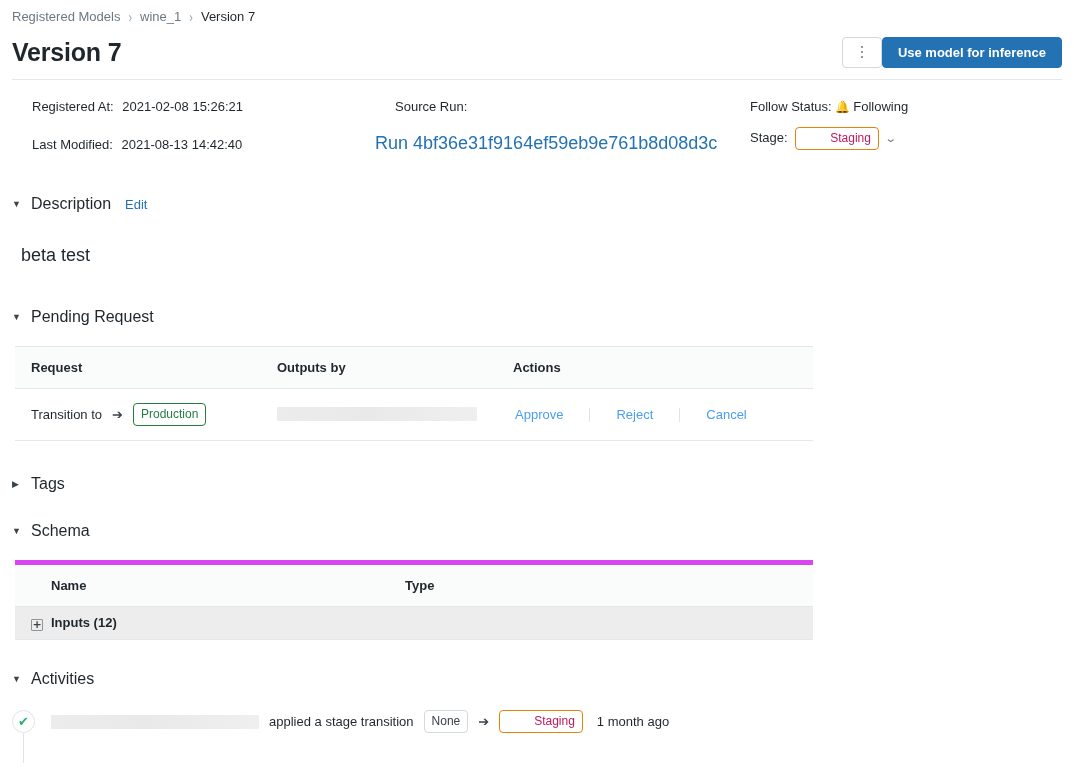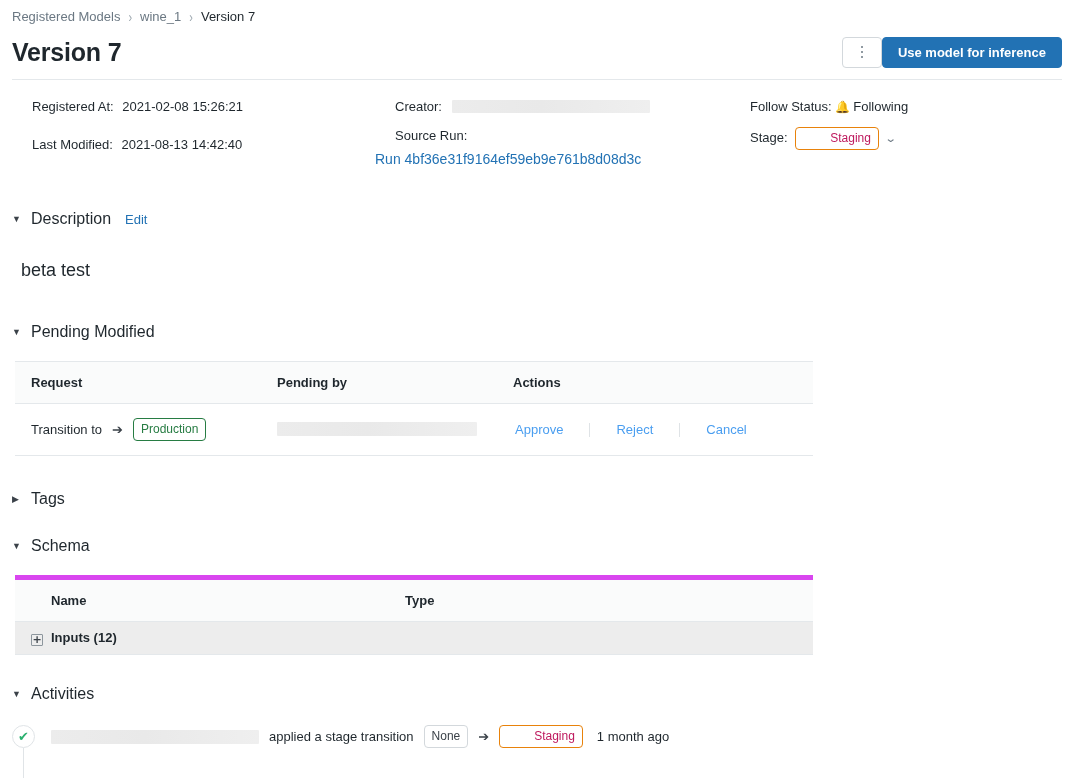--- a/index.html
+++ b/index.html
@@ -91,21 +91,21 @@
   .meta-value { color: #1f272d; margin-left: 5px; }
   .redact {
     display: inline-block;
     height: 13px;
     vertical-align: -2px;
     background: linear-gradient(90deg,#ececec,#e9e9e9 45%,#efefef);
     border-radius: 1px;
   }
   .redact-creator { width: 198px; margin-left: 6px; }
   .link { color: #2272b4; text-decoration: none; cursor: pointer; }
-  .source-run-link { display: block; margin-top: 5px; font-size: 14px; }
+  .source-run-link { display: block; margin-top: 18px; font-size: 18px; }
   .bell { font-size: 12px; margin-right: 3px; color: #3b4249; }
   .follow-val { color: #1f272d; }
 
   .badge {
     display: inline-block;
     border-radius: 4px;
     font-size: 12px;
     line-height: 14px;
     padding: 3px 7px 4px;
     border: 1px solid transparent;
@@ -281,24 +281,20 @@
         <span class="meta-label">Registered At</span><span class="colon">:</span>
         <span class="meta-value">2021-02-08 15:26:21</span>
       </div>
       <div class="meta-item">
         <span class="meta-label">Last Modified</span><span class="colon">:</span>
         <span class="meta-value">2021-08-13 14:42:40</span>
       </div>
     </div>
 
     <div class="meta-col">
-      <div class="meta-item tall">
-        <span class="meta-label">Creator</span><span class="colon">:</span>
-        <span class="redact redact-creator"></span>
-      </div>
       <div class="meta-item">
         <span class="meta-label">Source Run</span><span class="colon">:</span>
         <a class="link source-run-link">Run 4bf36e31f9164ef59eb9e761b8d08d3c</a>
       </div>
     </div>
 
     <div class="meta-col">
       <div class="meta-item tall">
         <span class="meta-label">Follow Status</span><span class="colon">:</span>
         <span class="bell">🔔</span><span class="follow-val">Following</span>
@@ -318,27 +314,27 @@
       <span class="caret">▼</span>
       <span class="section-title">Description</span>
       <span class="section-edit">Edit</span>
     </div>
     <div class="desc-body">beta test</div>
   </div>
 
   <div style="margin-top:40px;">
     <div class="section-header">
       <span class="caret">▼</span>
-      <span class="section-title">Pending Modified</span>
+      <span class="section-title">Pending Request</span>
     </div>
     <table class="table" style="margin-top:18px;">
       <thead>
         <tr>
           <th style="width:246px;">Request</th>
-          <th style="width:236px;">Pending by</th>
+          <th style="width:236px;">Outputs by</th>
           <th>Actions</th>
         </tr>
       </thead>
       <tbody>
         <tr>
           <td>
             <span class="req-cell">
               <span>Transition to</span>
               <span class="arrow">➔</span>
               <span class="badge badge-production">Production</span>

